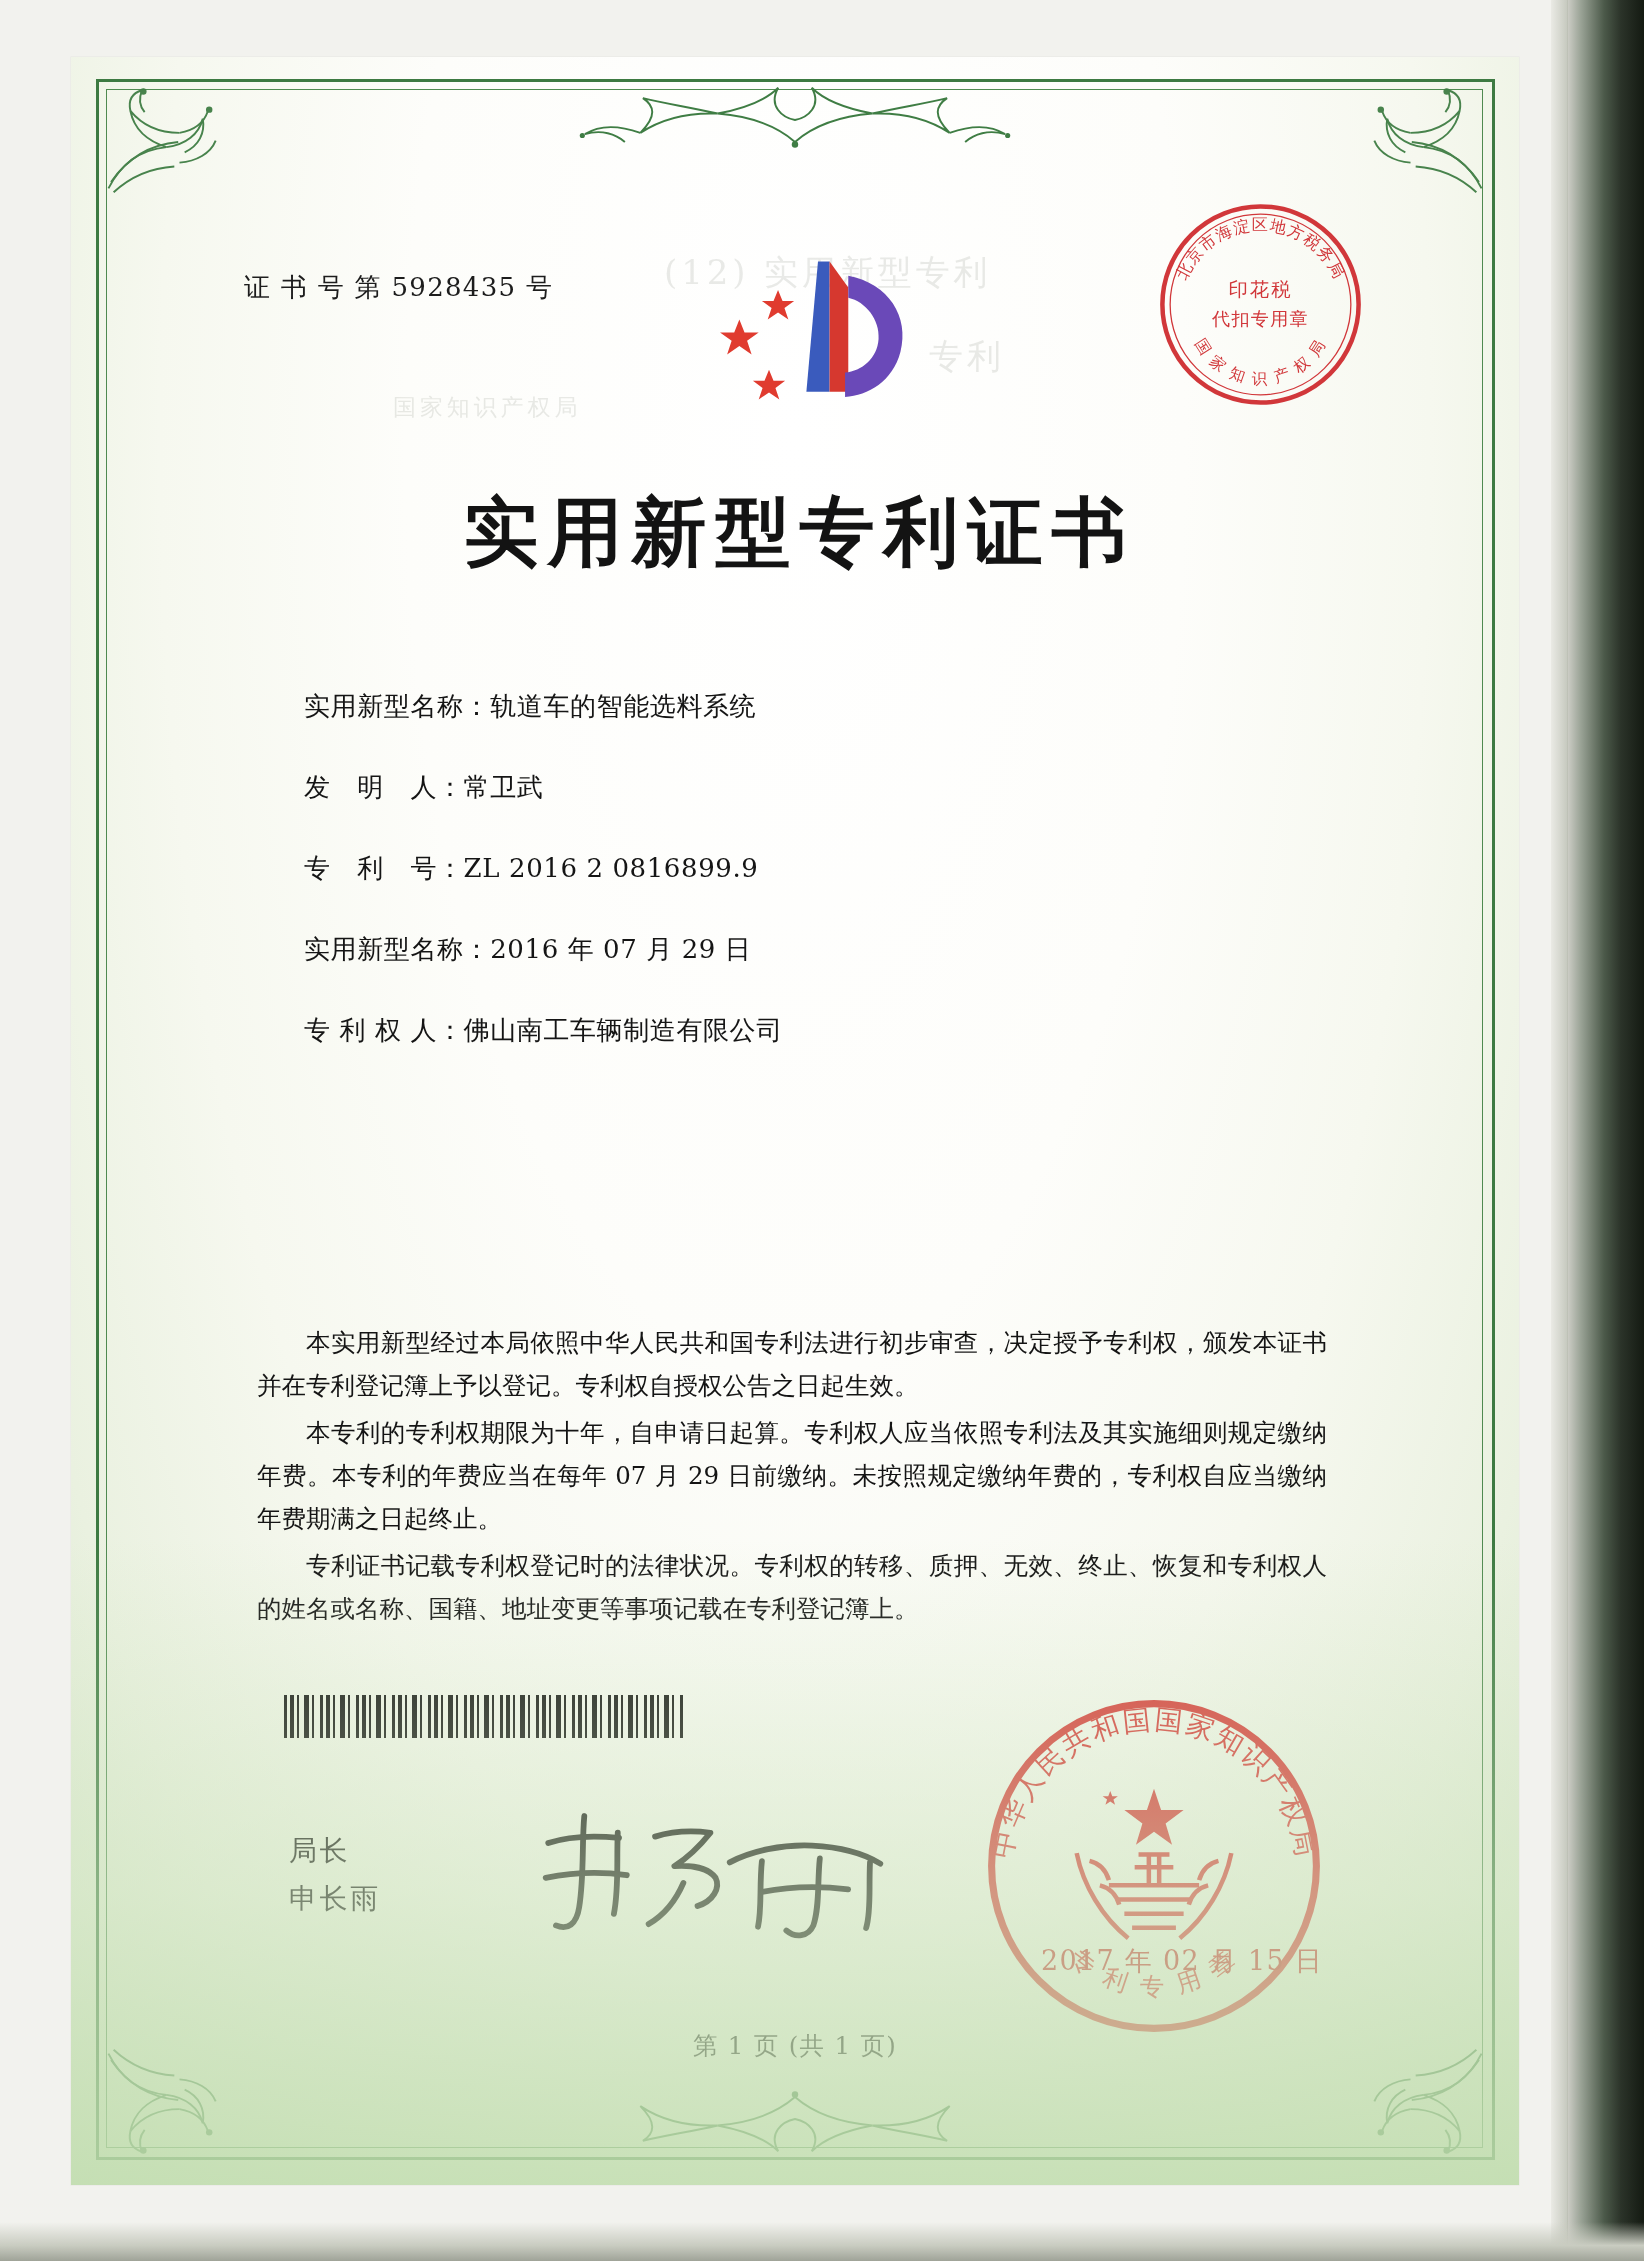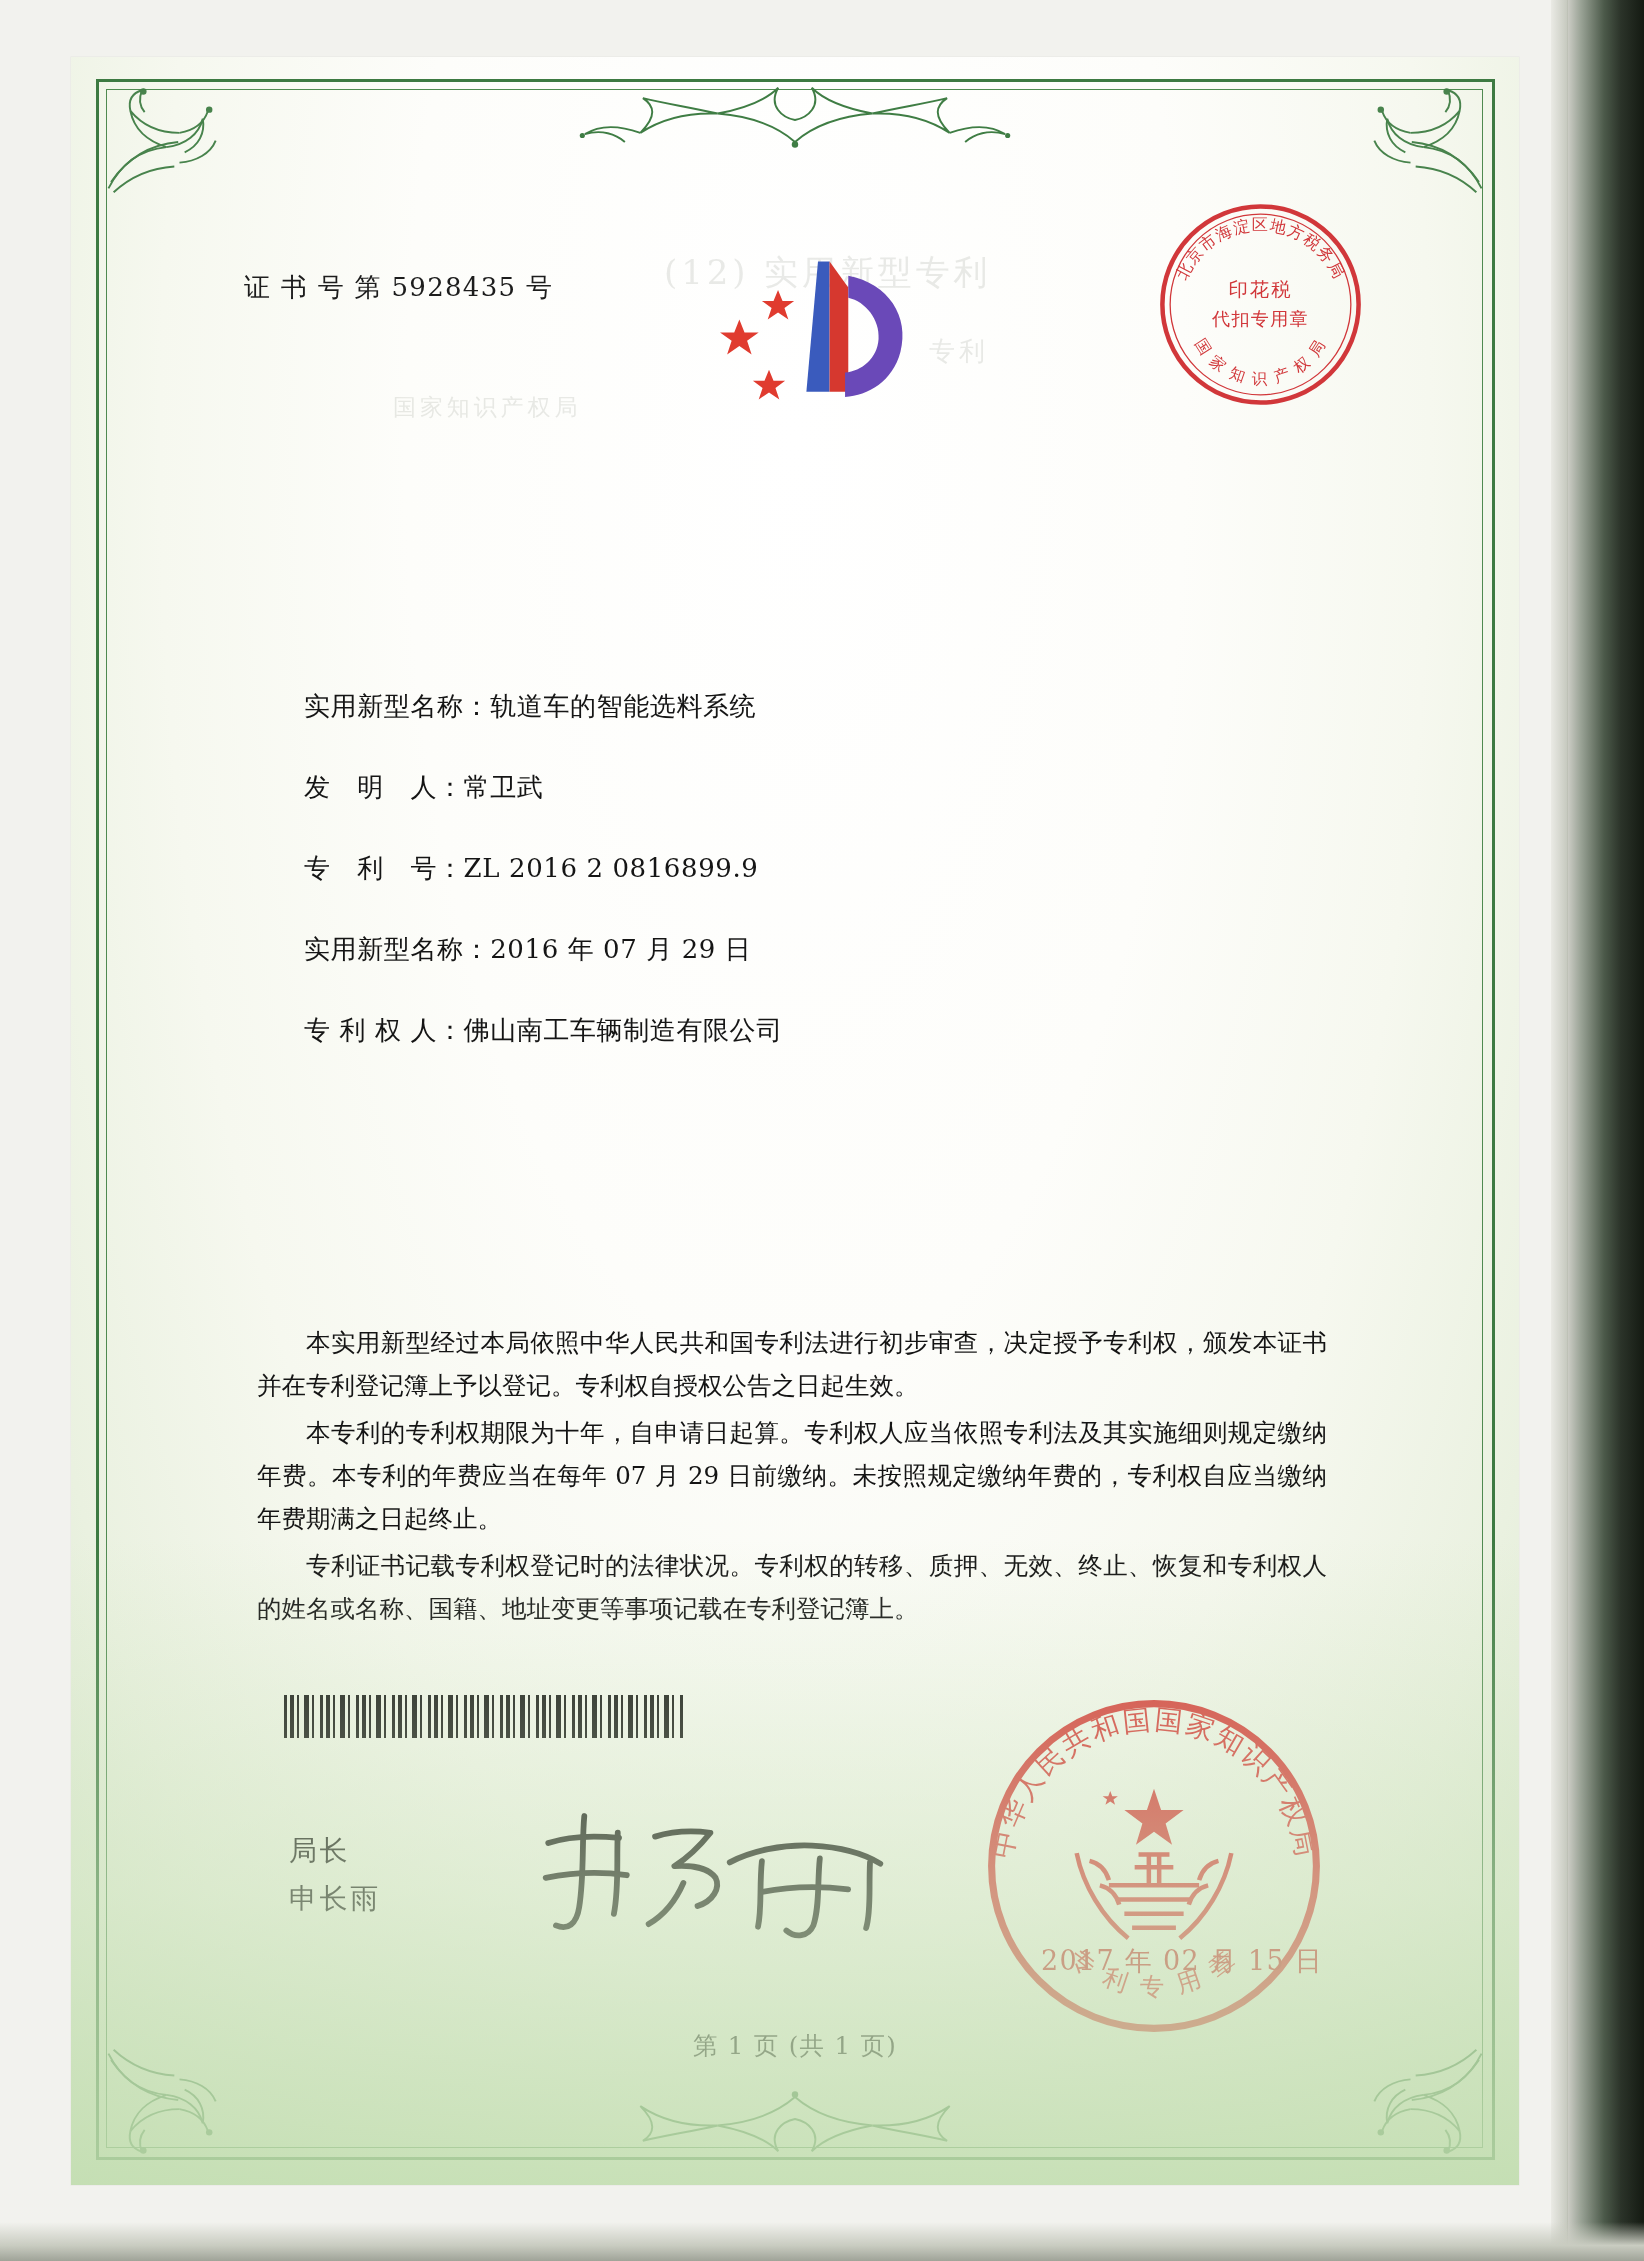--- a/index.html
+++ b/index.html
@@ -145,21 +145,21 @@
   .ghost {
     position: absolute;
     color: rgba(120,125,115,0.16);
     font-size: 28px;
     letter-spacing: 3.9px;
     font-family: "DejaVu Serif", serif;
     pointer-events: none;
     white-space: nowrap;
   }
   .ghost.g1 { left: 593px; top: 193px; font-size: 34px; }
-  .ghost.g2 { left: 858px; top: 277px; font-size: 26px; }
+  .ghost.g2 { left: 858px; top: 277px; font-size: 34px; }
   .ghost.g3 { left: 322px;  top: 335px; font-size: 23px; text-align: right; }
 
   
   .title {
     position: absolute;
     left: 0; right: 0;
     top: 426px;
     text-align: center;
     font-size: 75px;
     font-weight: bold;
@@ -394,20 +394,21 @@
           <textPath href="#arcTopTax" startOffset="50%" text-anchor="middle">北京市海淀区地方税务局</textPath>
         </text>
         <text font-size="24" fill="currentColor" letter-spacing="3" font-family="'DejaVu Serif',serif">
           <textPath href="#arcBotTax" startOffset="50%" text-anchor="middle">国 家 知 识 产 权 局</textPath>
         </text>
         <text x="165" y="152" font-size="30" fill="currentColor" text-anchor="middle" letter-spacing="3" font-family="'DejaVu Serif',serif">印花税</text>
         <text x="165" y="196" font-size="28" fill="currentColor" text-anchor="middle" letter-spacing="2" font-family="'DejaVu Serif',serif">代扣专用章</text>
       </svg>
     </div>
 
+    <div class="title">实用新型专利证书</div>
 
     <div class="fields">
       <div class="field">
         <span class="lbl">实用新型名称：</span><span class="val">轨道车的智能选料系统</span>
       </div>
       <div class="field">
         <span class="lbl">发　明　人：</span><span class="val">常卫武</span>
       </div>
       <div class="field">
         <span class="lbl">专　利　号：</span><span class="val">ZL 2016 2 0816899.9</span>

